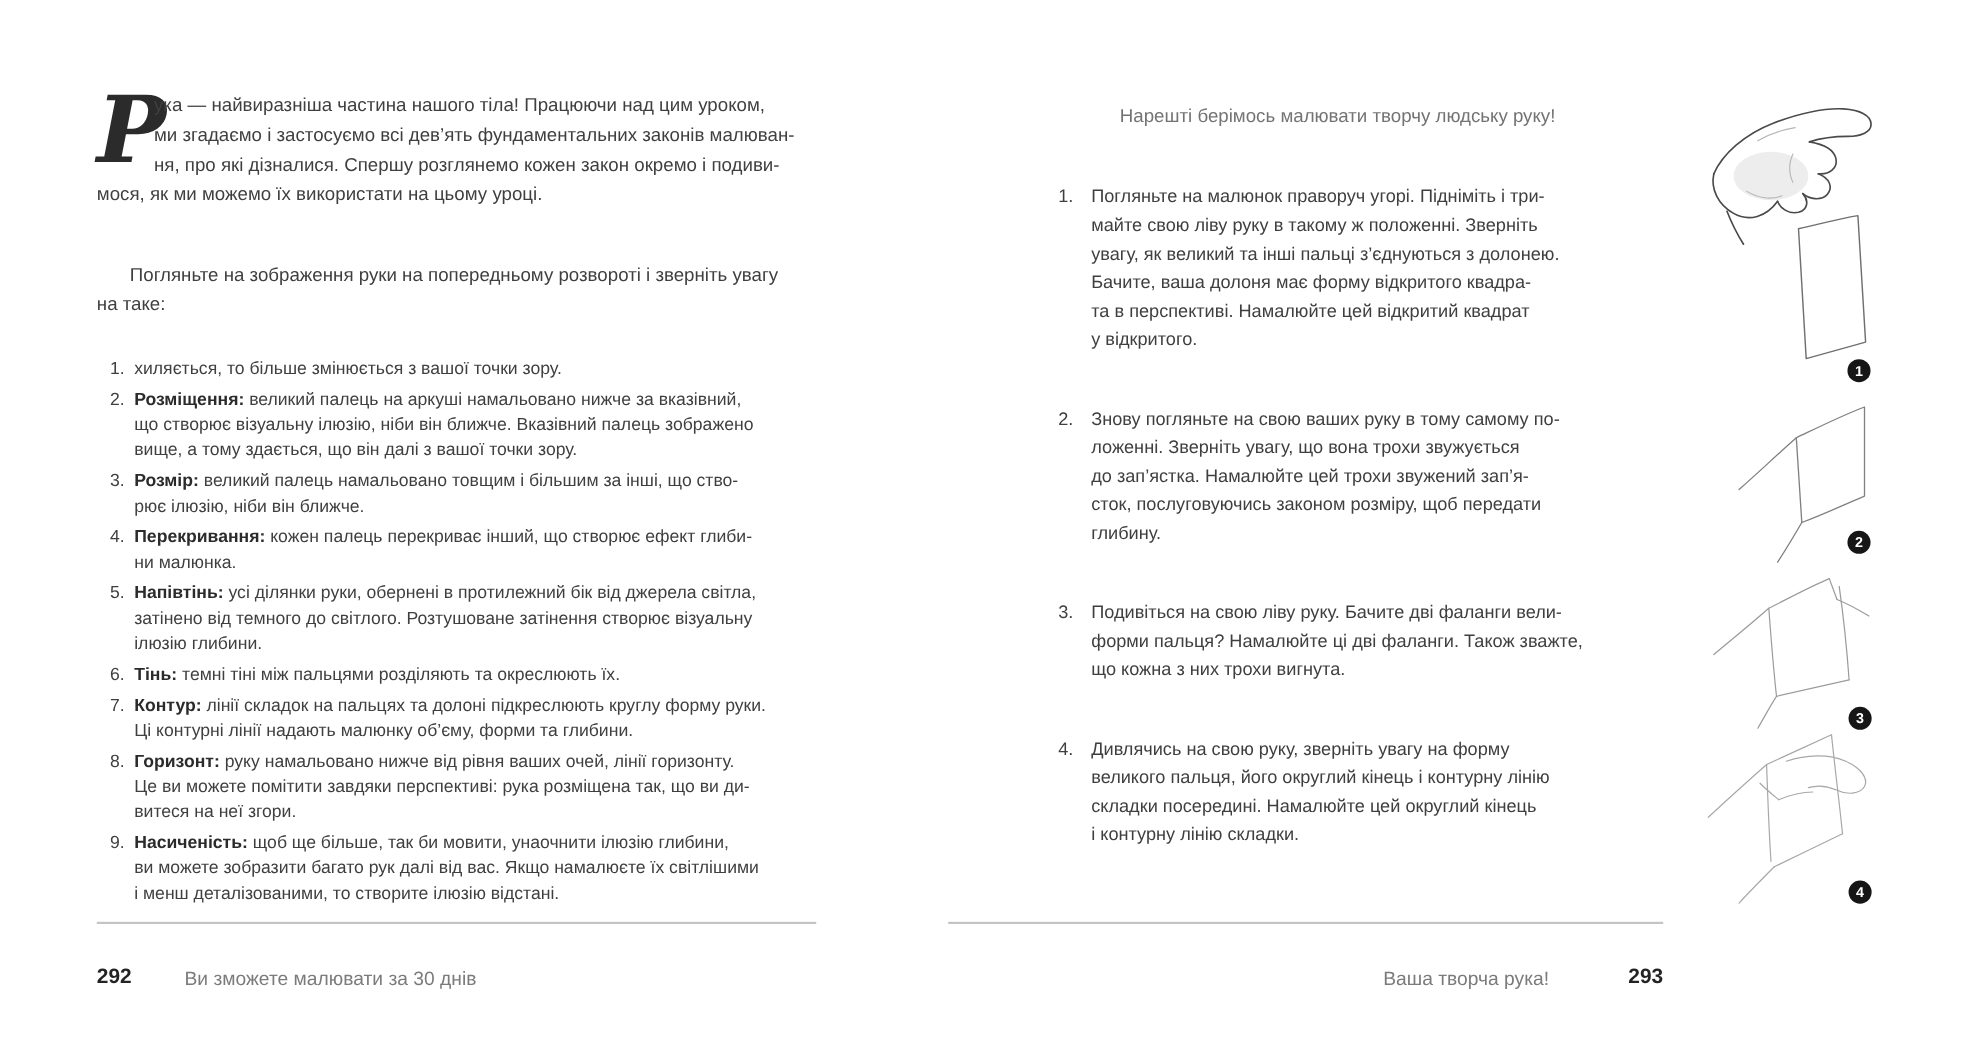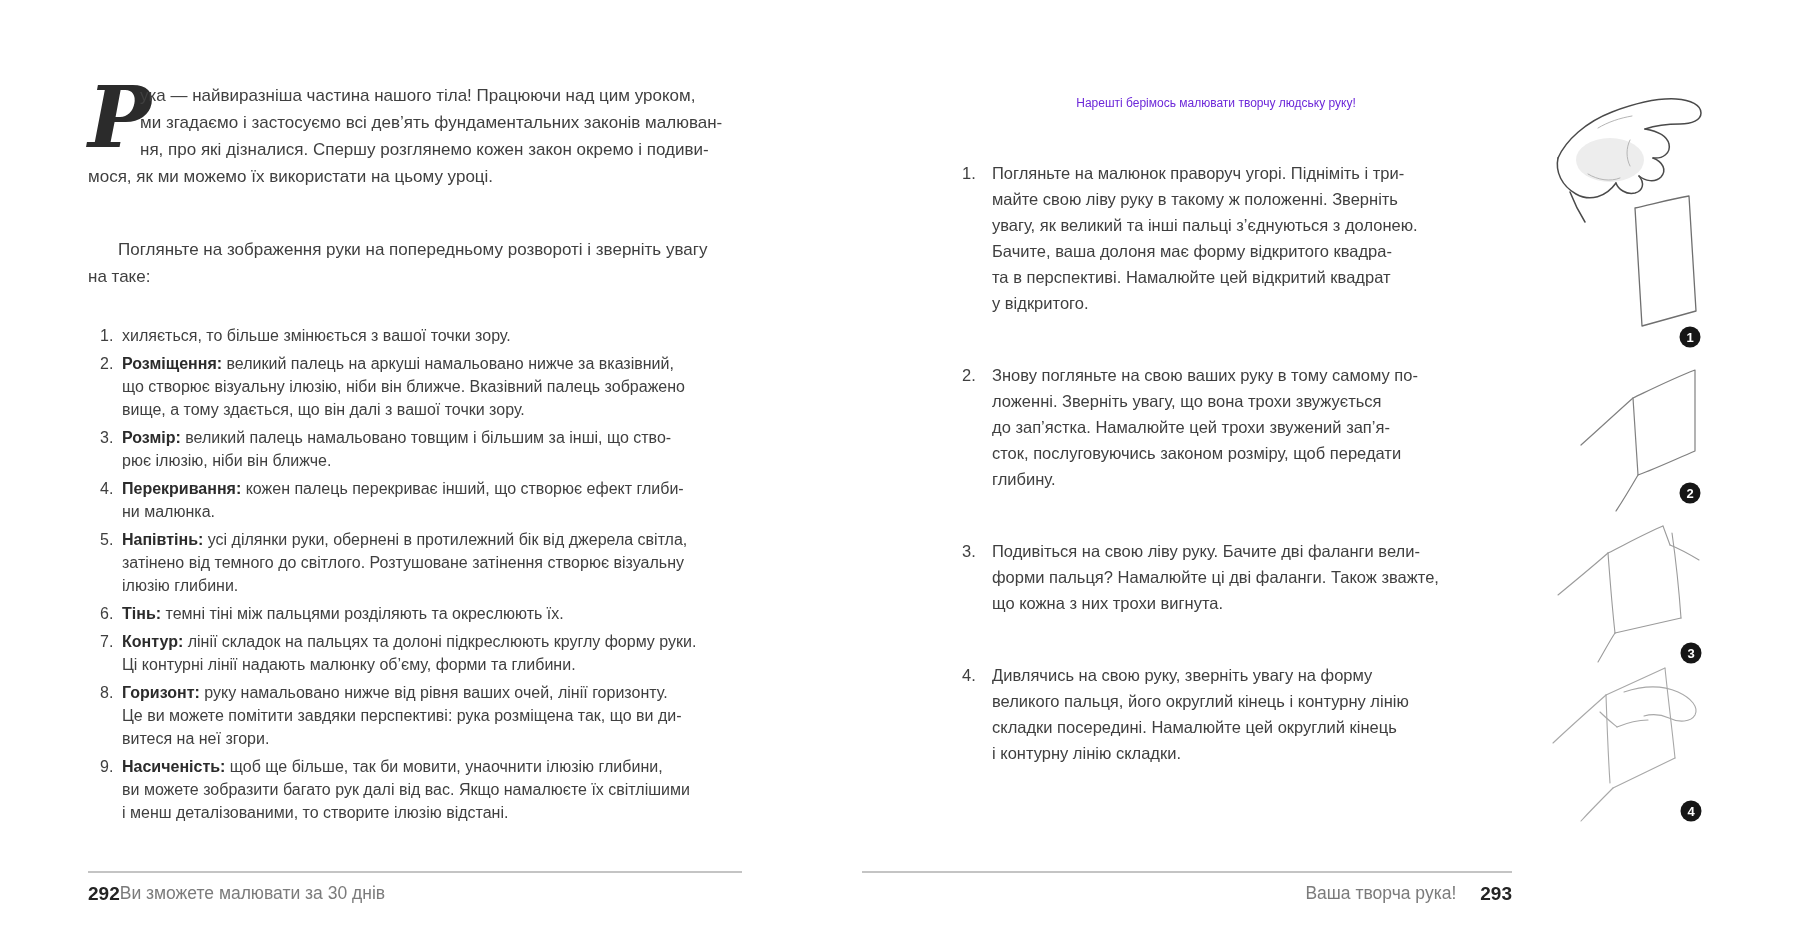--- a/index.html
+++ b/index.html
@@ -18,28 +18,28 @@
   .line{white-space:nowrap;}
   .intro{margin-top:46px;font-size:17px;line-height:27px;}
   .intro .line.first{padding-left:30px;}
   .list{list-style:none;margin:34px 0 0 0;padding:0;font-size:16px;line-height:23px;}
   .item{display:flex;margin-bottom:5px;}
   .item .num{width:34px;flex:none;padding-left:12px;box-sizing:border-box;}
   .item .content{flex:1;}
   .item b{font-weight:bold;color:#2b2b2b;}
   
   .page-right{position:absolute;left:962px;top:96px;width:560px;}
-  .heading{width:508px;text-align:center;font-size:12px;color:#6d28d9;}
+  .heading{width:508px;text-align:center;font-size:17px;color:#737373;}
   .page-right .list{margin-top:50px;font-size:16.5px;line-height:26px;}
   .page-right .item{margin-bottom:46px;}
   .page-right .item .num{width:30px;padding-left:0;}
   
   .footer{
-    position:absolute;top:871px;height:62px;box-sizing:border-box;
-    border-top:2px solid #c4c4c4;display:flex;align-items:flex-start;padding-top:10px;
+    position:absolute;top:838px;height:62px;box-sizing:border-box;
+    border-top:2px solid #c4c4c4;display:flex;align-items:flex-end;padding-top:10px;gap:48px;
   }
   .footer-left{left:88px;width:654px;}
   .footer-right{left:862px;width:650px;justify-content:flex-end;}
   .page-num{font-weight:bold;font-size:19px;color:#242424;}
   .footer-title{font-size:17.5px;color:#7b7b7b;}
   .footer-left .footer-title{}
   .footer-right .footer-title{margin-right:24px;}
   
   .illos{position:absolute;left:1538px;top:78px;}
   .sketch{fill:none;stroke-linecap:round;stroke-linejoin:round;}

